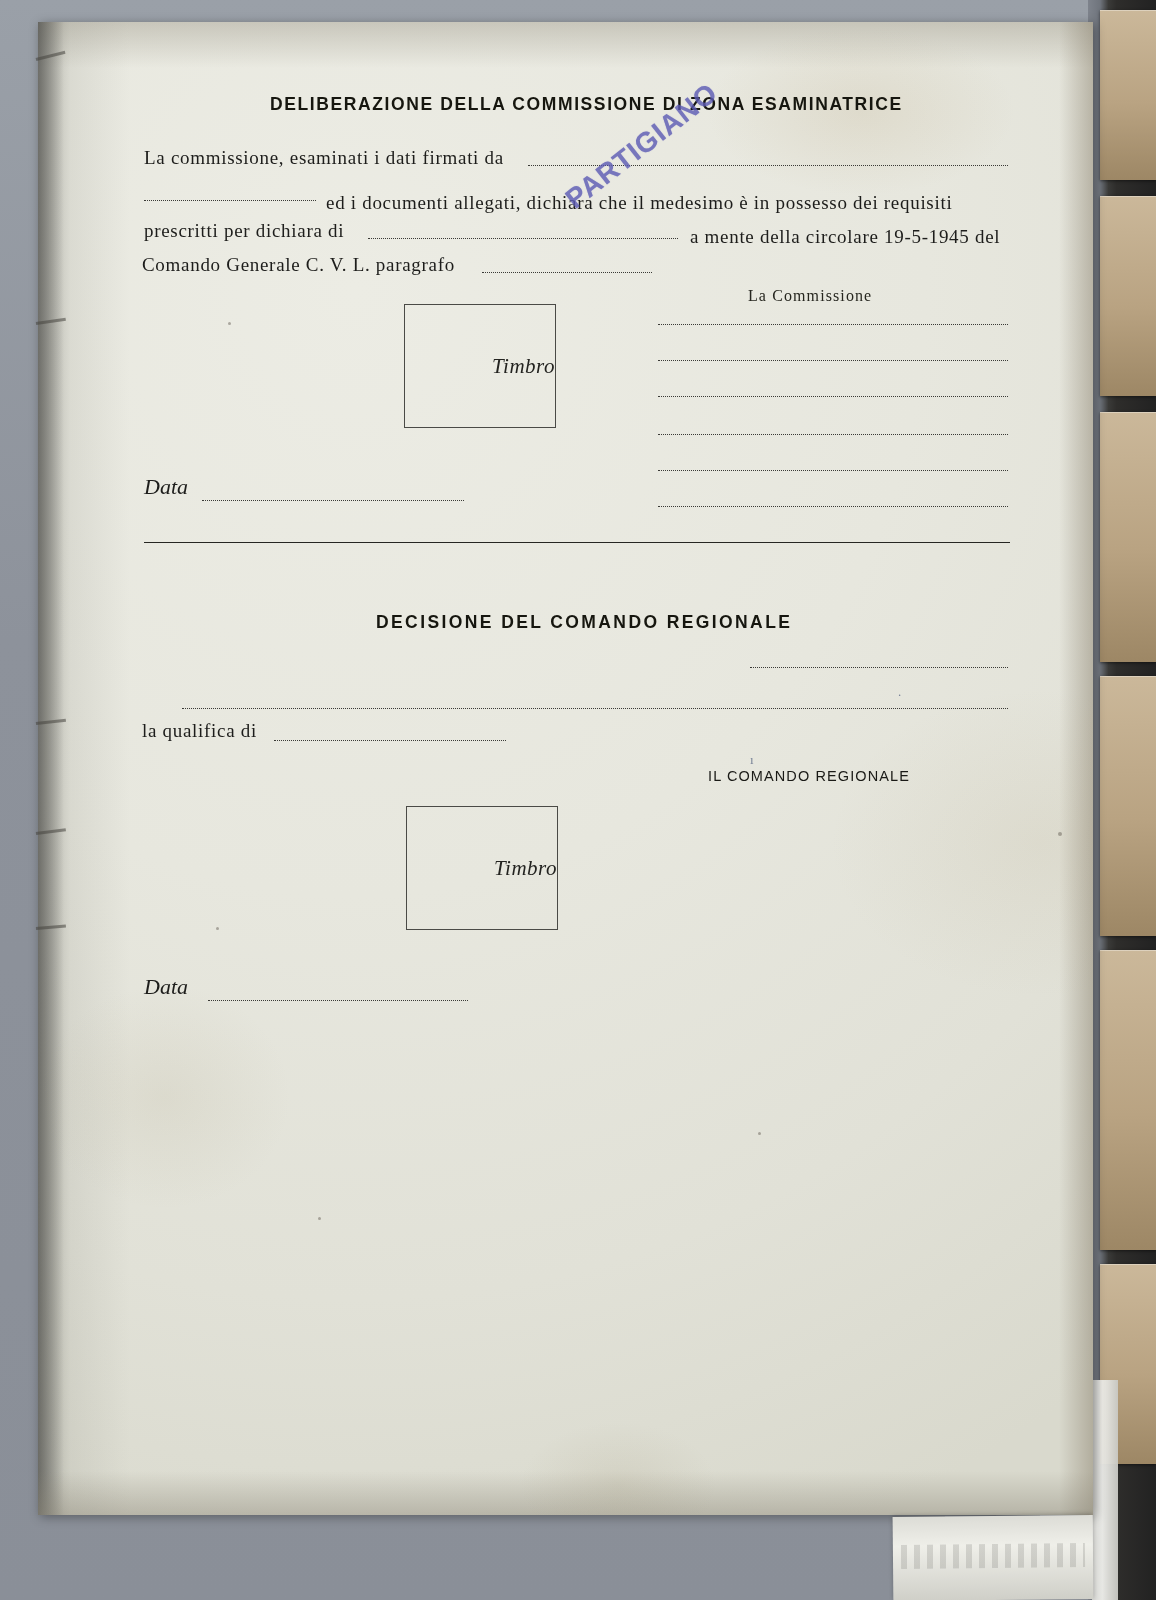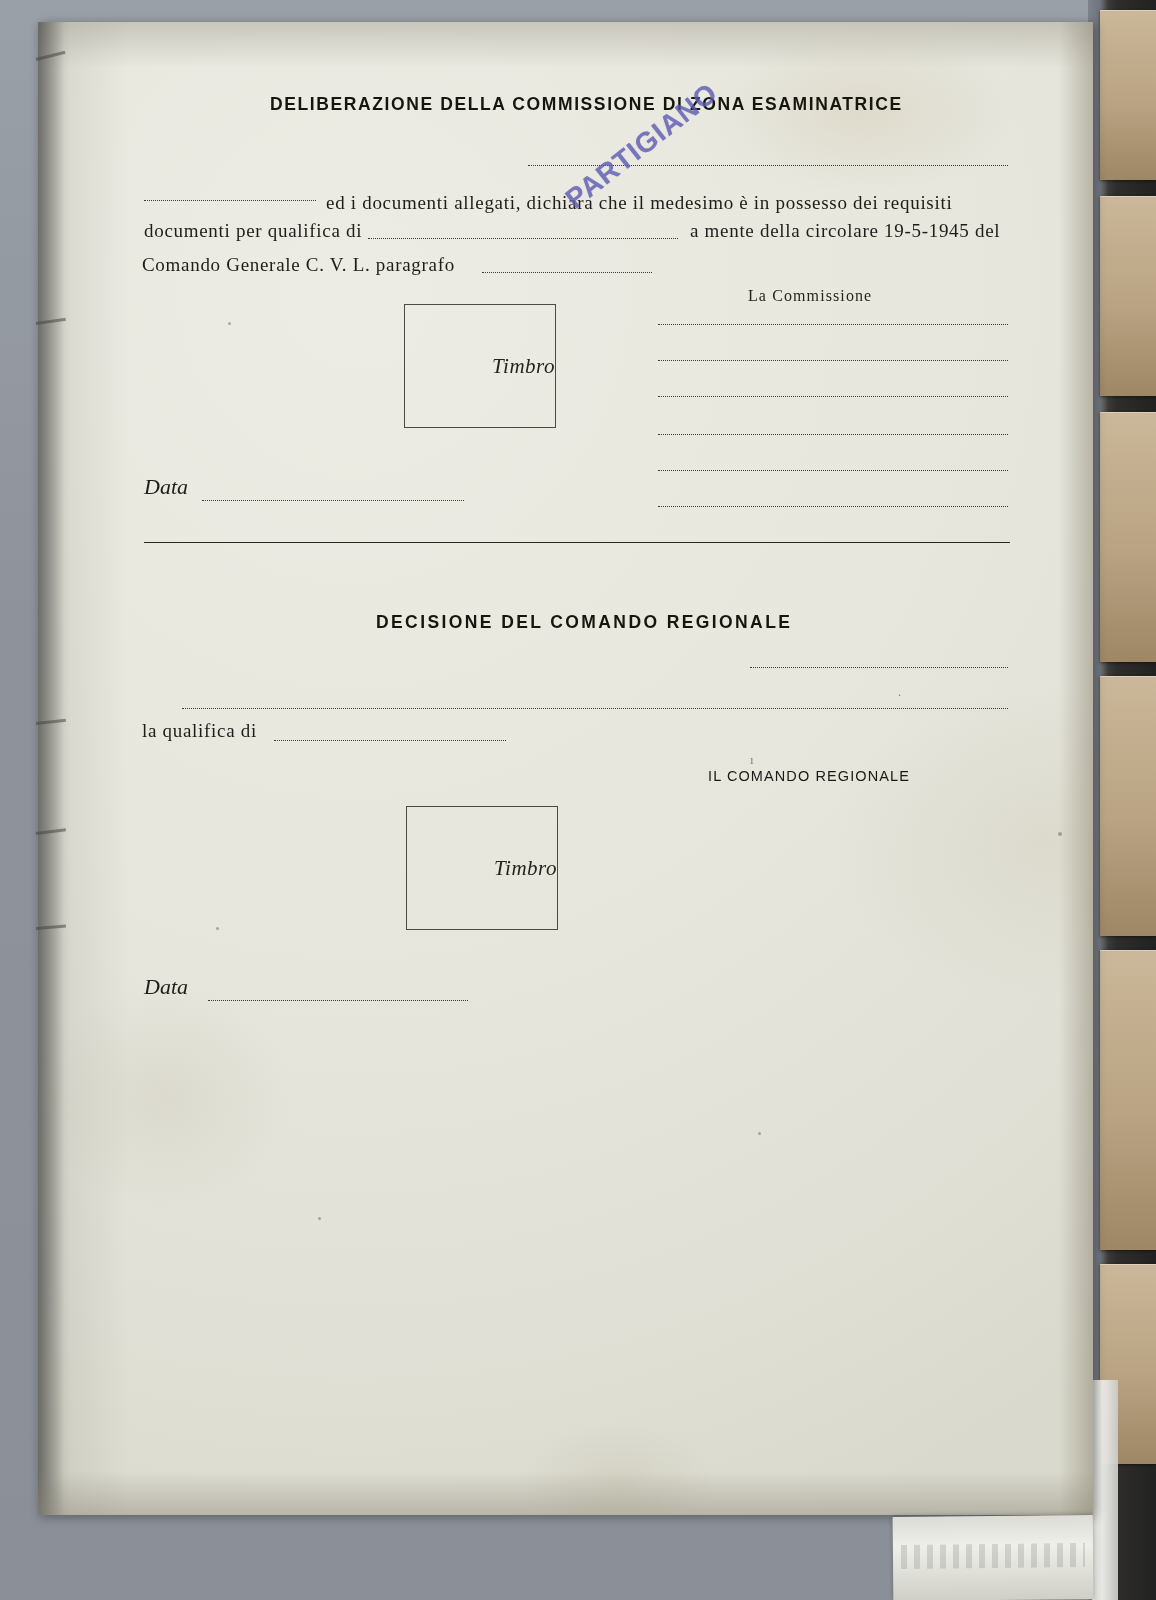--- a/index.html
+++ b/index.html
@@ -240,28 +240,29 @@
     <div class="speck" style="left:190px; top:300px; width:3px; height:3px;"></div>
     <div class="speck" style="left:178px; top:905px; width:3px; height:3px;"></div>
     <div class="speck" style="left:1020px; top:810px; width:4px; height:4px;"></div>
     <div class="speck" style="left:720px; top:1110px; width:3px; height:3px;"></div>
     <div class="speck" style="left:280px; top:1195px; width:3px; height:3px;"></div>
 
     <div class="content">
 
       <h1 class="section-title" id="title1">DELIBERAZIONE DELLA COMMISSIONE DI ZONA ESAMINATRICE</h1>
 
+      <div class="para" style="left:106px; top:125px;">La commissione, esaminati i dati firmati da</div>
       <div class="dotline" style="left:490px; top:143px; width:480px;"></div>
 
       <div class="dotline" style="left:106px; top:178px; width:172px;"></div>
       <div class="para" style="left:288px; top:160px;margin-top:10px;">ed i documenti allegati, dichiara che il medesimo è in possesso dei requisiti</div>
 
-      <div class="para" style="left:106px; top:198px;">documenti per qualifica di</div>
+      <div class="para" style="left:106px; top:198px;">prescritti per dichiara di</div>
       <div class="dotline" style="left:330px; top:216px; width:310px;"></div>
-      <div class="para" style="left:652px; top:198px;">a mente della circolare 19-5-1945 del</div>
+      <div class="para" style="left:652px; top:204px;">a mente della circolare 19-5-1945 del</div>
 
       <div class="para" style="left:104px; top:232px;">Comando Generale C. V. L. paragrafo</div>
       <div class="dotline" style="left:444px; top:250px; width:170px;"></div>
 
       <div class="stamp">PARTIGIANO</div>
 
       <div class="commissione-label" style="left:710px; top:265px;">La Commissione</div>
 
       <div class="dotline" style="left:620px; top:302px; width:350px;"></div>
       <div class="dotline" style="left:620px; top:338px; width:350px;"></div>

